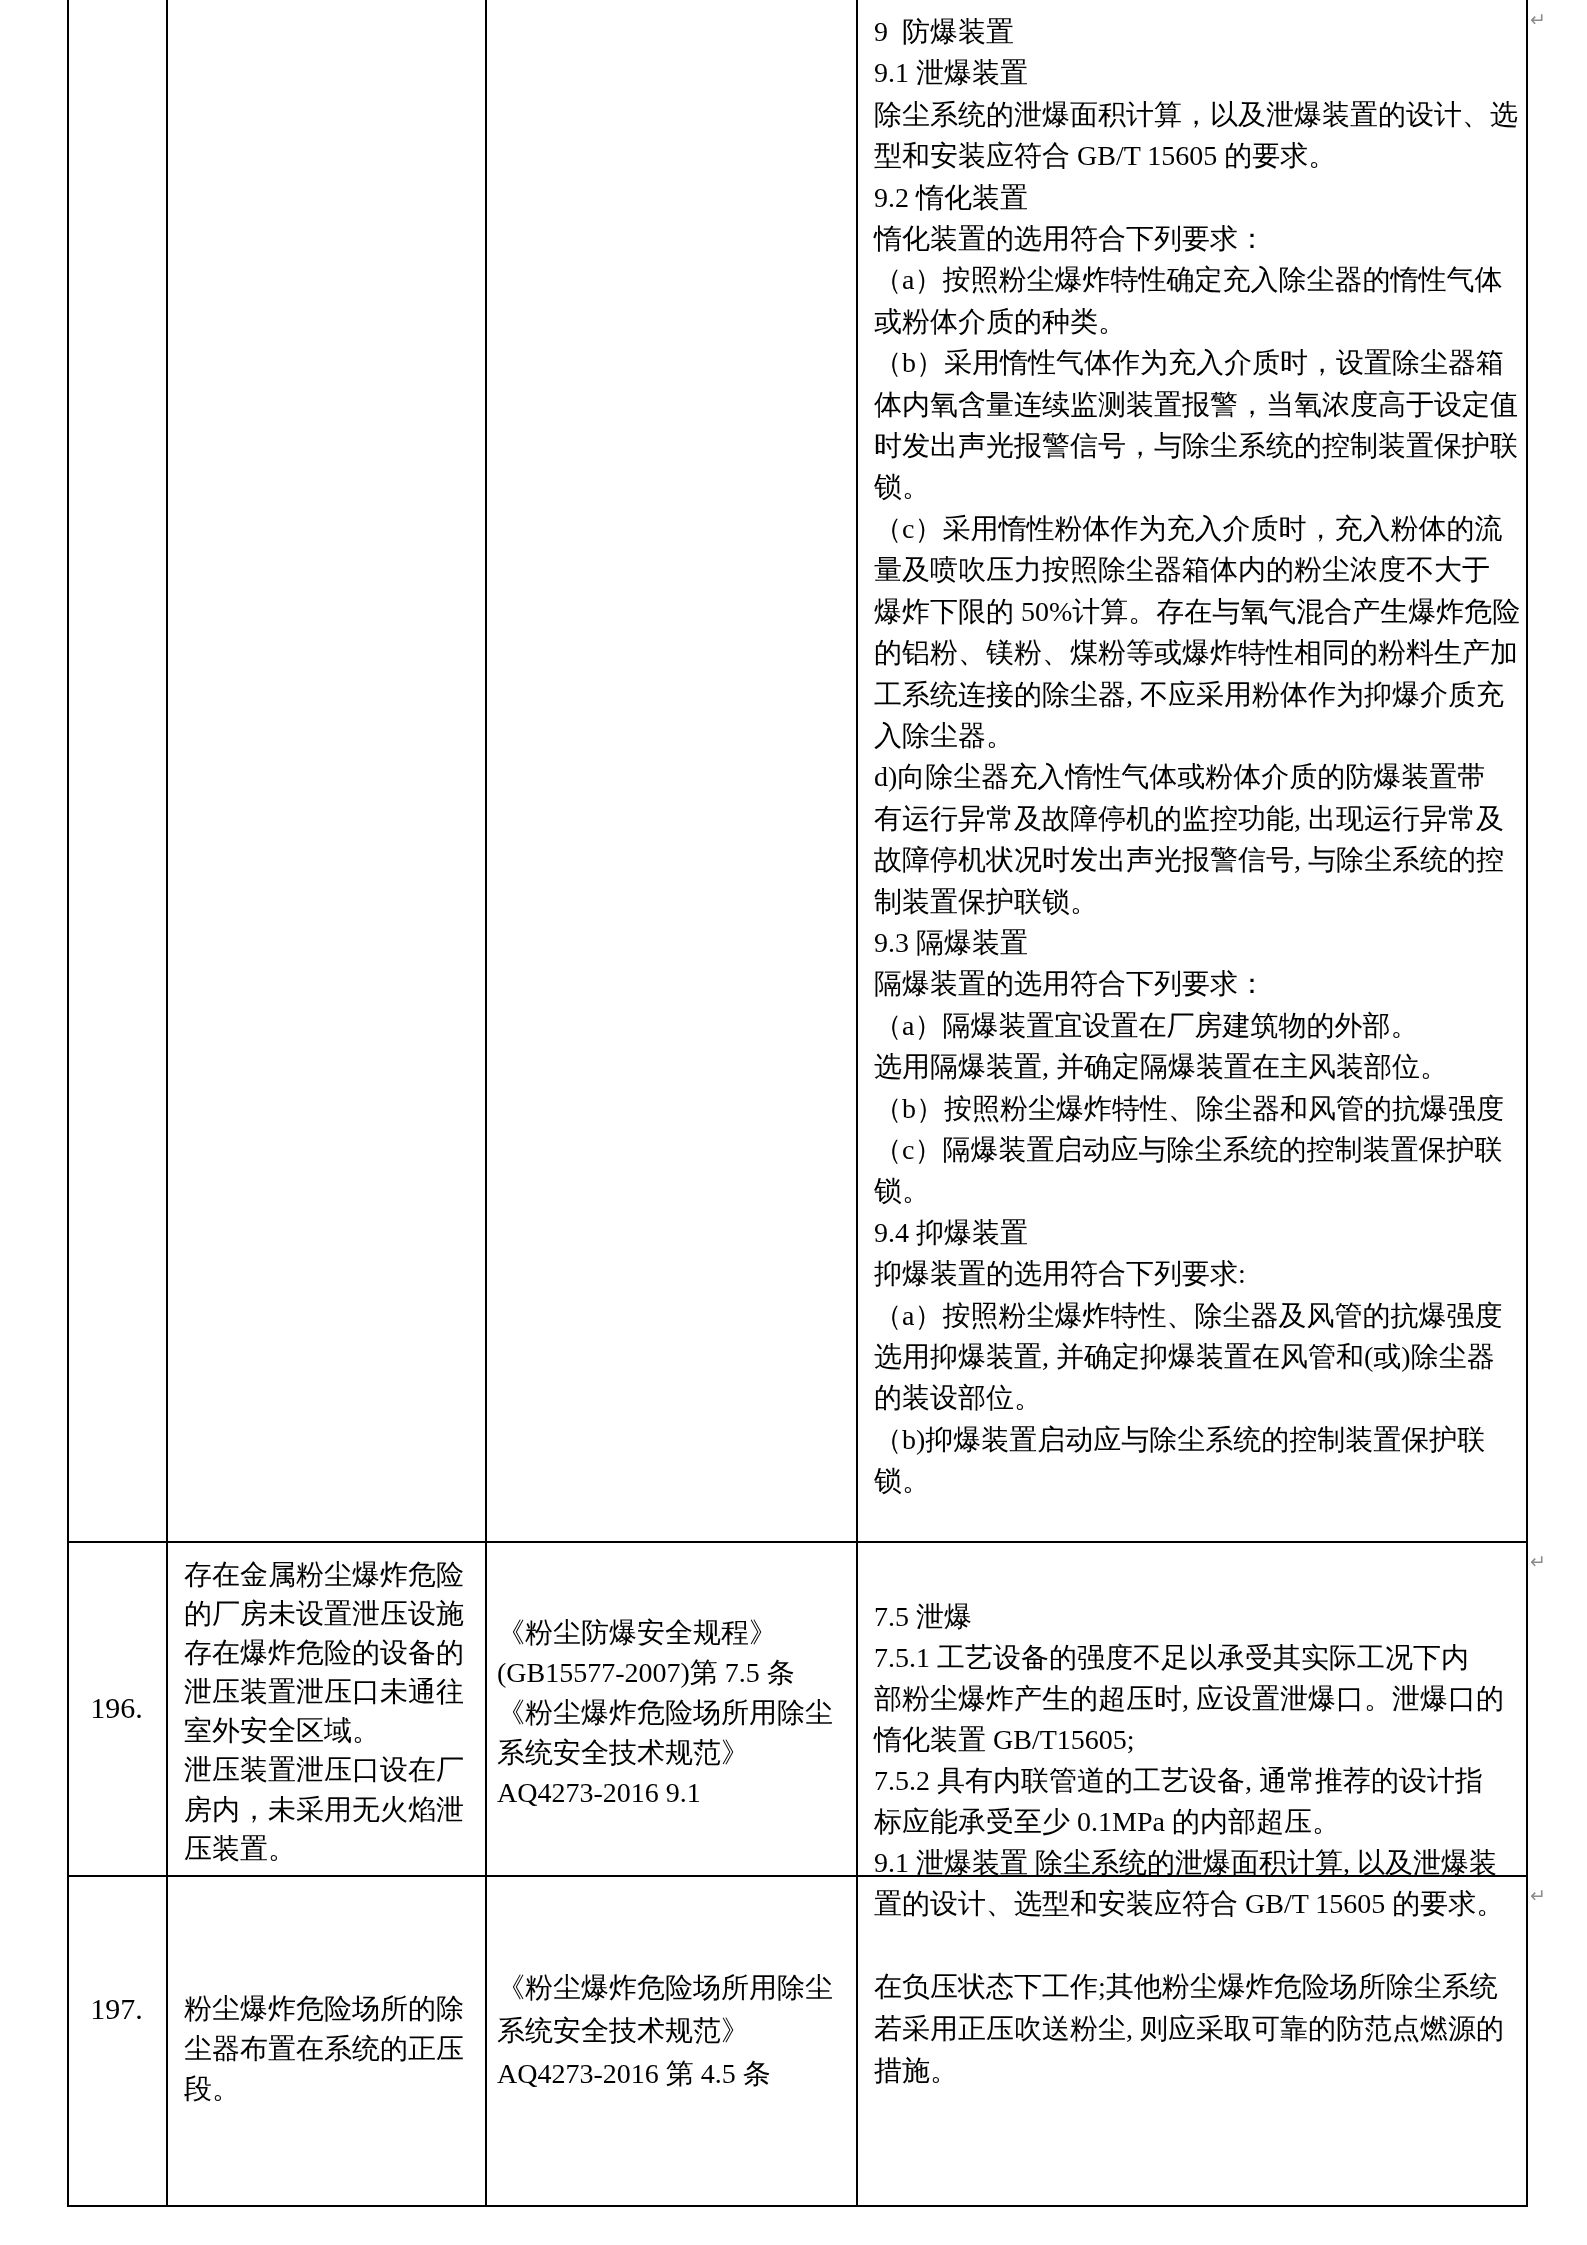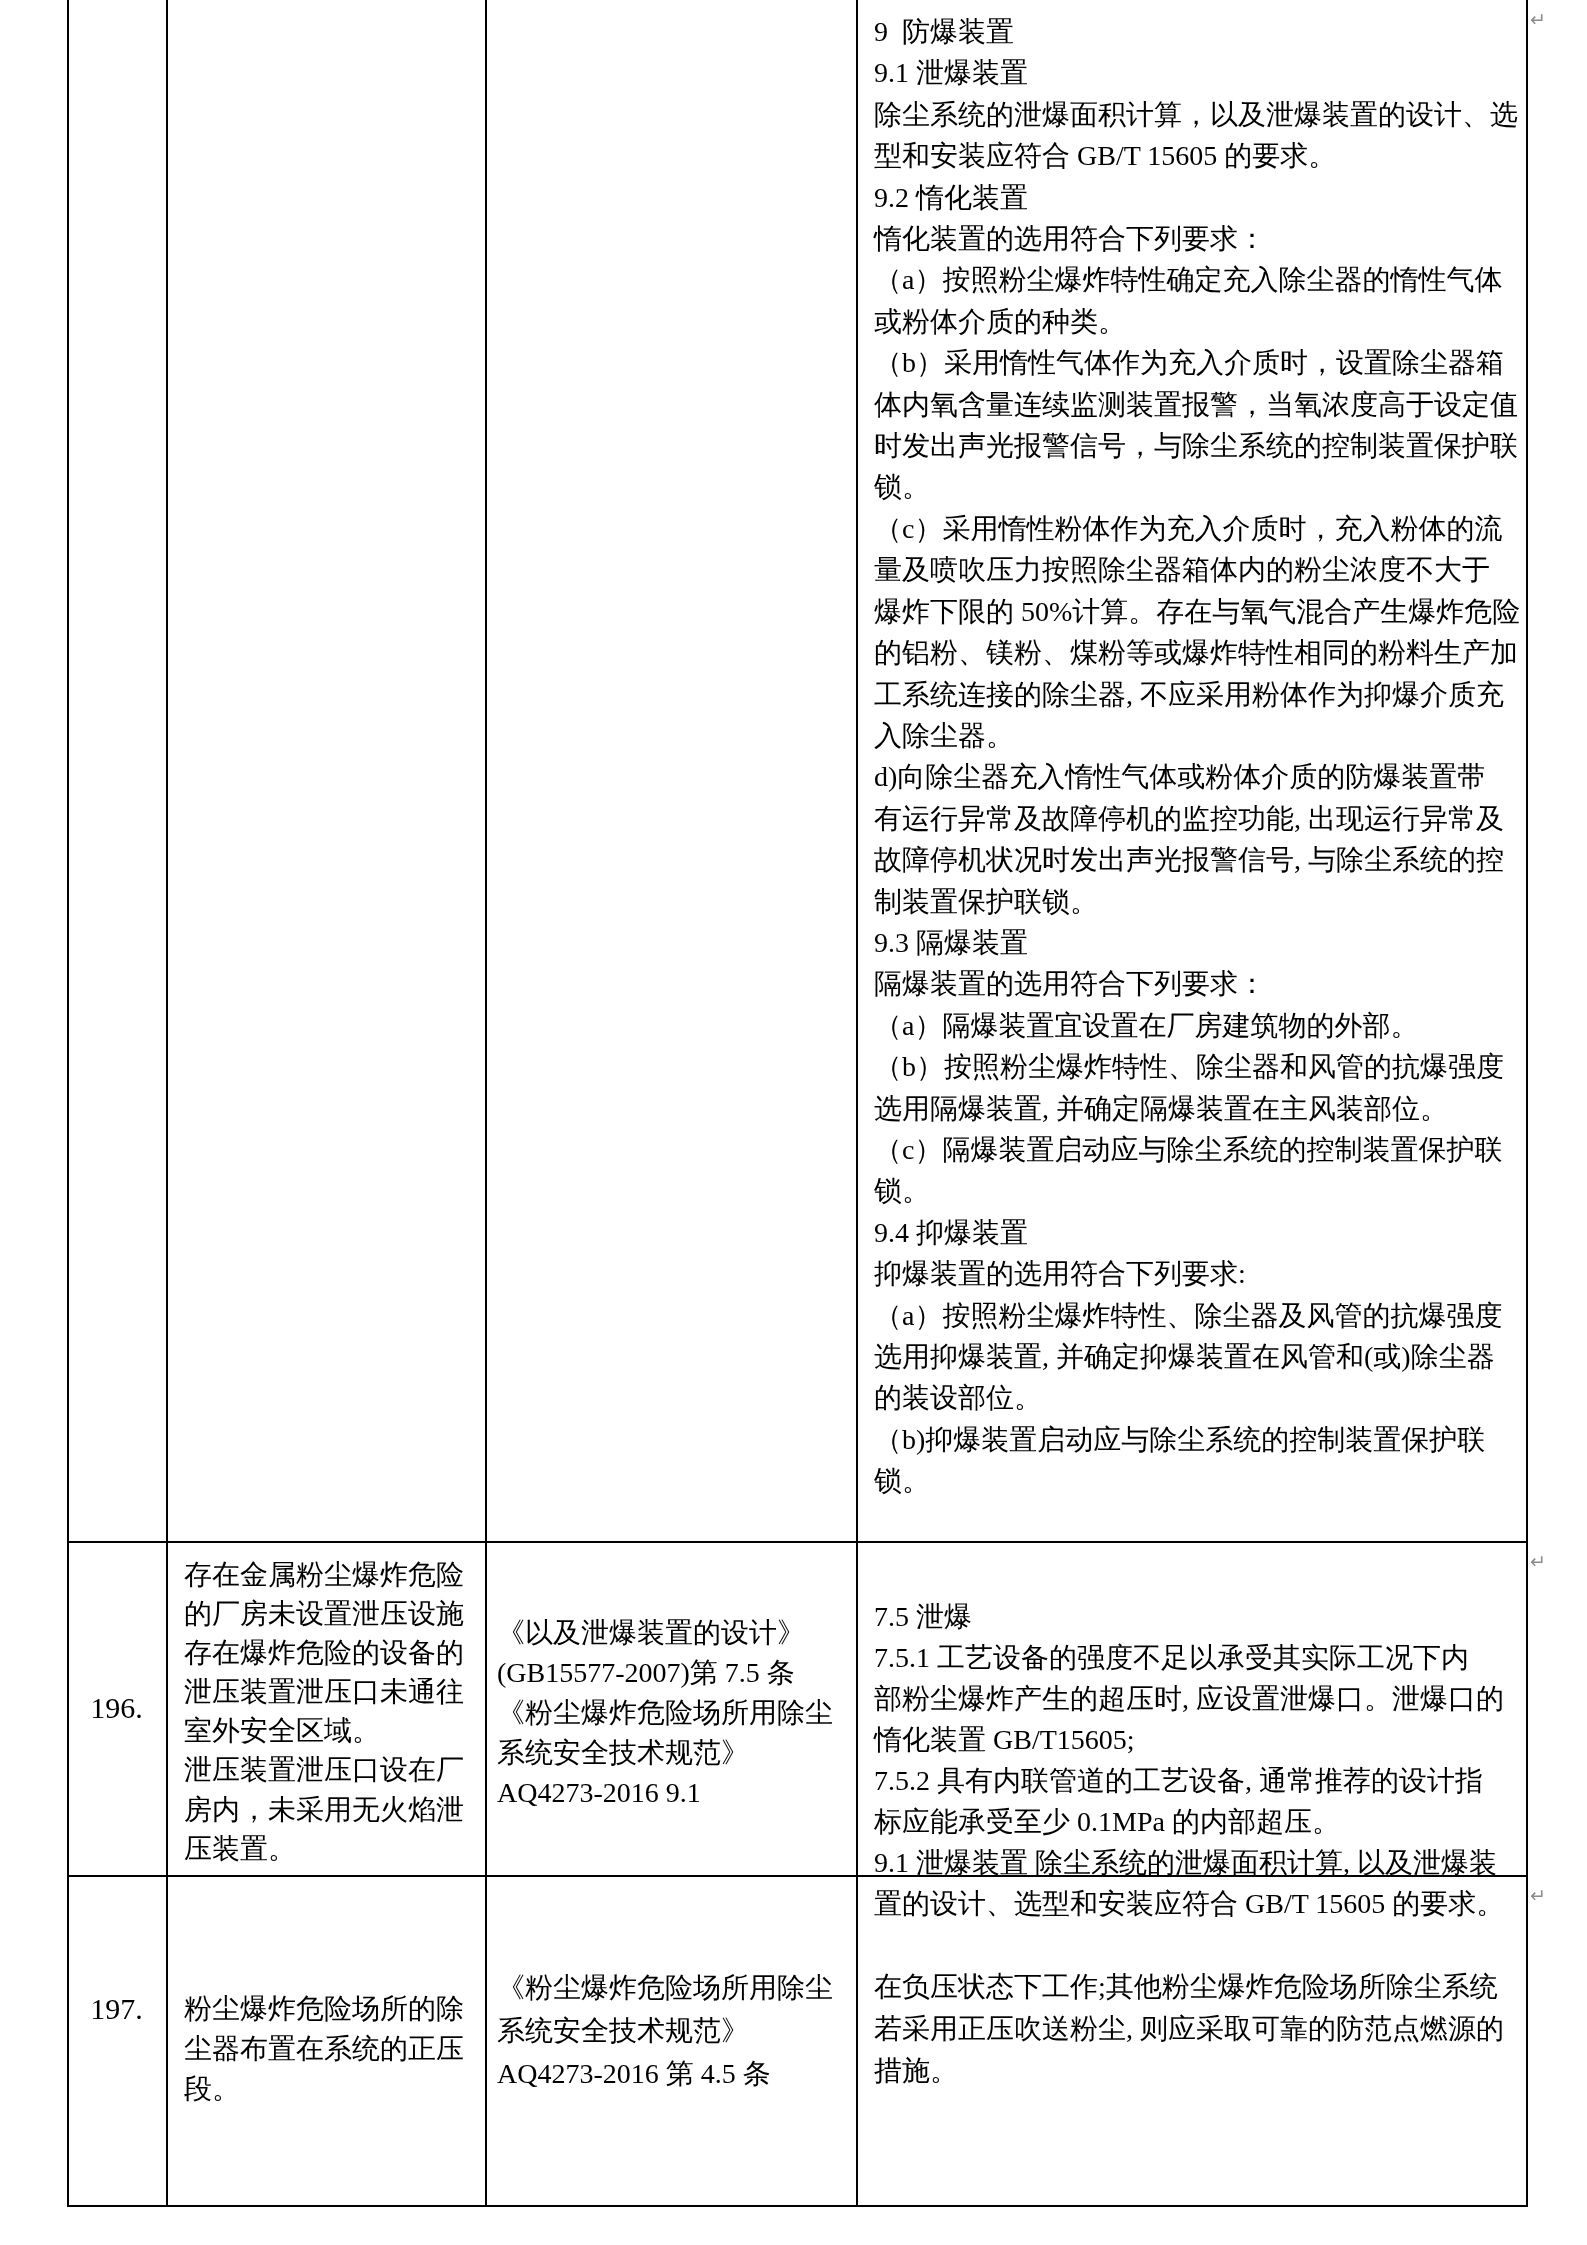--- a/index.html
+++ b/index.html
@@ -72,22 +72,22 @@
       <div class="tl">的铝粉、镁粉、煤粉等或爆炸特性相同的粉料生产加</div>
       <div class="tl">工系统连接的除尘器, 不应采用粉体作为抑爆介质充</div>
       <div class="tl">入除尘器。</div>
       <div class="tl">d)向除尘器充入惰性气体或粉体介质的防爆装置带</div>
       <div class="tl">有运行异常及故障停机的监控功能, 出现运行异常及</div>
       <div class="tl">故障停机状况时发出声光报警信号, 与除尘系统的控</div>
       <div class="tl">制装置保护联锁。</div>
       <div class="tl">9.3 隔爆装置</div>
       <div class="tl">隔爆装置的选用符合下列要求：</div>
       <div class="tl">（a）隔爆装置宜设置在厂房建筑物的外部。</div>
+      <div class="tl">选用隔爆装置, 并确定隔爆装置在主风装部位。</div>
       <div class="tl">（b）按照粉尘爆炸特性、除尘器和风管的抗爆强度</div>
-      <div class="tl">选用隔爆装置, 并确定隔爆装置在主风装部位。</div>
       <div class="tl">（c）隔爆装置启动应与除尘系统的控制装置保护联</div>
       <div class="tl">锁。</div>
       <div class="tl">9.4 抑爆装置</div>
       <div class="tl">抑爆装置的选用符合下列要求:</div>
       <div class="tl">（a）按照粉尘爆炸特性、除尘器及风管的抗爆强度</div>
       <div class="tl">选用抑爆装置, 并确定抑爆装置在风管和(或)除尘器</div>
       <div class="tl">的装设部位。</div>
       <div class="tl">（b)抑爆装置启动应与除尘系统的控制装置保护联</div>
       <div class="tl">锁。</div>
     </div>
@@ -97,21 +97,21 @@
       <div class="tl">存在金属粉尘爆炸危险</div>
       <div class="tl">的厂房未设置泄压设施</div>
       <div class="tl">存在爆炸危险的设备的</div>
       <div class="tl">泄压装置泄压口未通往</div>
       <div class="tl">室外安全区域。</div>
       <div class="tl">泄压装置泄压口设在厂</div>
       <div class="tl">房内，未采用无火焰泄</div>
       <div class="tl">压装置。</div>
     </div>
   <div class="txt" id="c196-ref">
-      <div class="tl">《以及泄爆装置的设计》</div>
+      <div class="tl">《粉尘防爆安全规程》</div>
       <div class="tl">(GB15577-2007)第 7.5 条</div>
       <div class="tl">《粉尘爆炸危险场所用除尘</div>
       <div class="tl">系统安全技术规范》</div>
       <div class="tl">AQ4273-2016 9.1</div>
     </div>
   <div class="txt" id="c196-content">
       <div class="tl">7.5 泄爆</div>
       <div class="tl">7.5.1 工艺设备的强度不足以承受其实际工况下内</div>
       <div class="tl">部粉尘爆炸产生的超压时, 应设置泄爆口。泄爆口的</div>
       <div class="tl">惰化装置 GB/T15605;</div>

